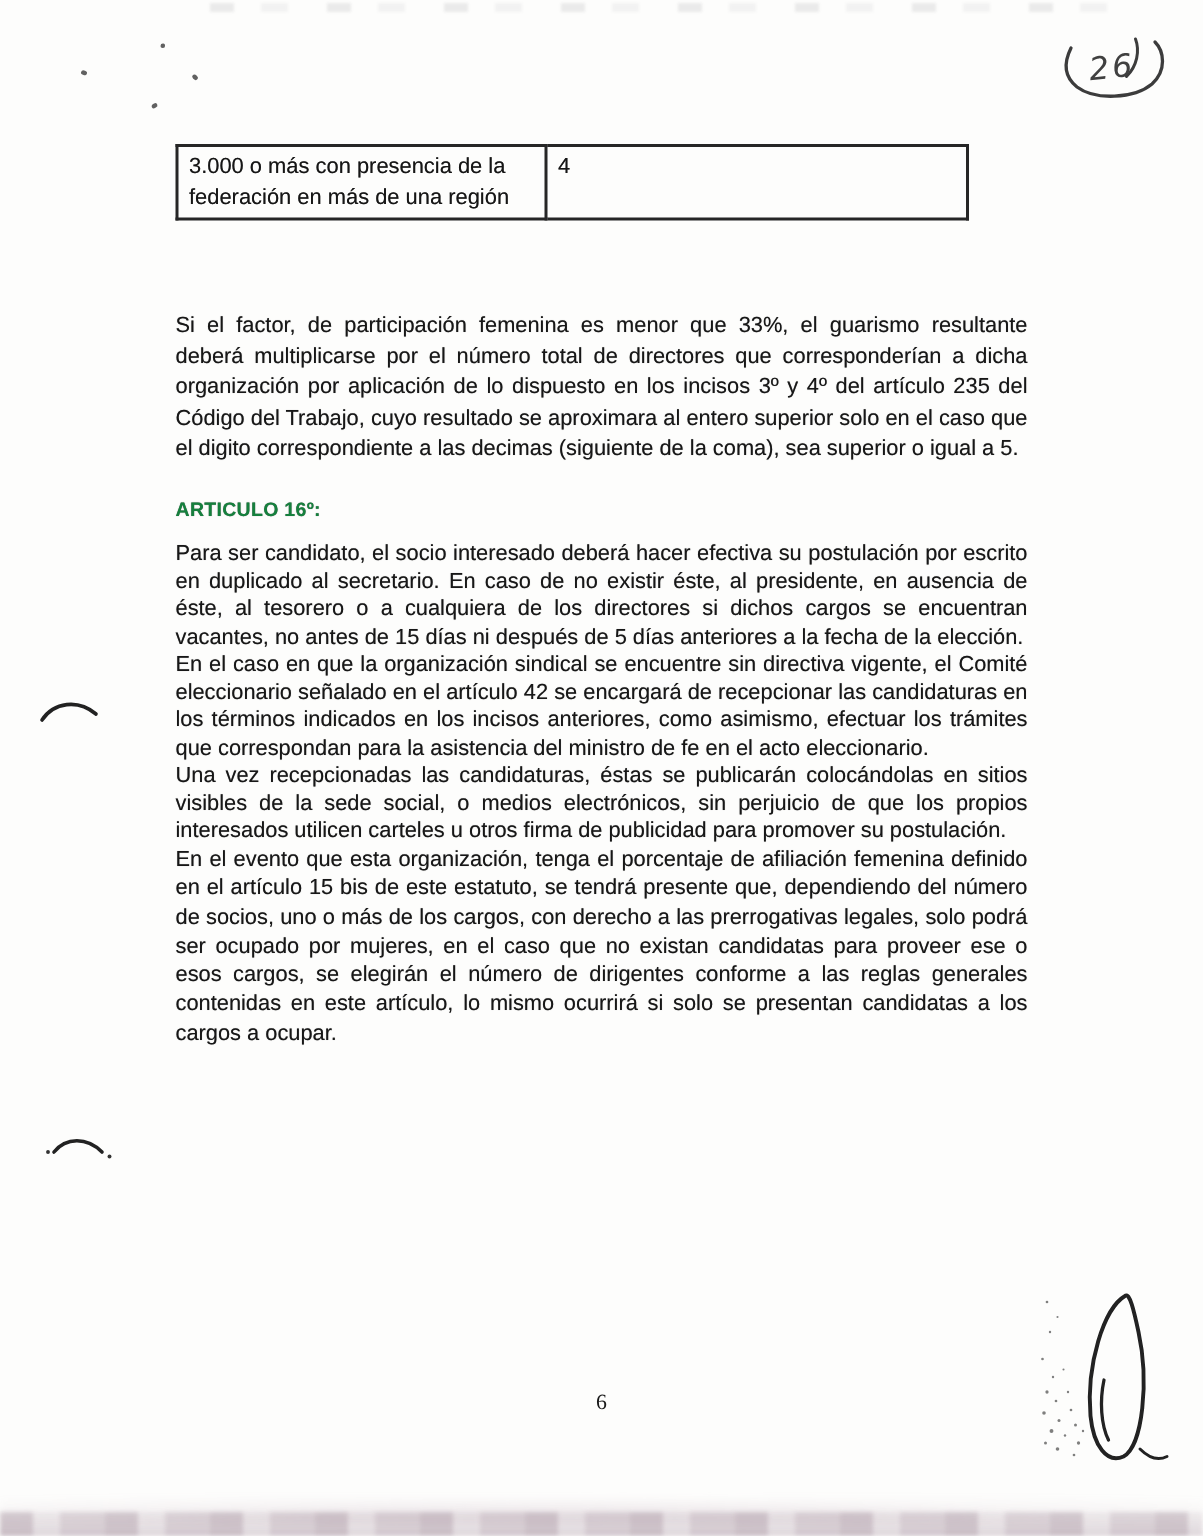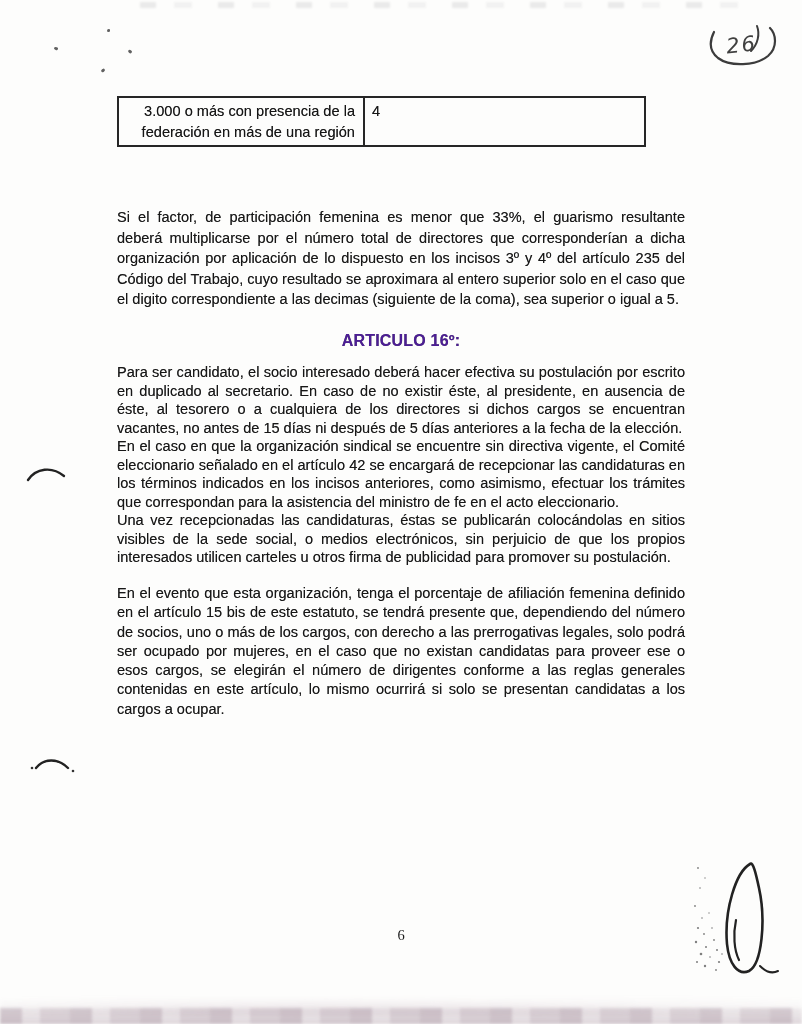--- a/index.html
+++ b/index.html
@@ -38,39 +38,39 @@
     border-collapse:collapse;
   }
   .doc-table td {
     border:2px solid #262626;
     vertical-align:top;
     font-size:14.6px; line-height:20.5px;
     padding:3px 8px 3px 7px;
     color:#161616;
     text-shadow:0 0 .4px rgba(0,0,0,.55);
   }
-  .doc-table td.cell-criteria { width:246px; height:48px;text-align:right; }
+  .doc-table td.cell-criteria { width:246px; height:48px; }
   .doc-table td.cell-value { width:281px; }
   
   .content {
     position:absolute; left:117px; top:207px; width:568px;
     font-size:14.55px; color:#171717;
     text-align:justify;
     text-shadow:0 0 .45px rgba(0,0,0,.5);
   }
   .content p { line-height:20.6px; }
   .content .tight p { line-height:18.55px; }
   .article-heading {
-    font-size:16px; font-weight:bold; letter-spacing:.2px;
-    color:#4c1d95; text-align:center;
+    font-size:13px; font-weight:bold; letter-spacing:.2px;
+    color:#15803d; text-align:left;
     text-shadow:0 0 .5px rgba(0,0,0,.6);
   }
   #heading-16 { margin:22px 0 13px; }
   #heading-16bis { margin:12px 0 14px; }
-  .bis-par { line-height:19.3px !important;margin-top:17px; }
+  .bis-par { line-height:19.3px !important; }
   .page-number {
     position:absolute; top:927px; left:0; width:802px;
     text-align:center; font-size:14.5px; color:#1a1a1a;
     font-family:"Liberation Serif","DejaVu Serif",serif;
   }
   
   .hw { position:absolute; }
   .ink-dot {
     position:absolute; width:4px; height:3px; border-radius:60% 40% 50% 50%;
     background:#3a3a3a; opacity:.8;

